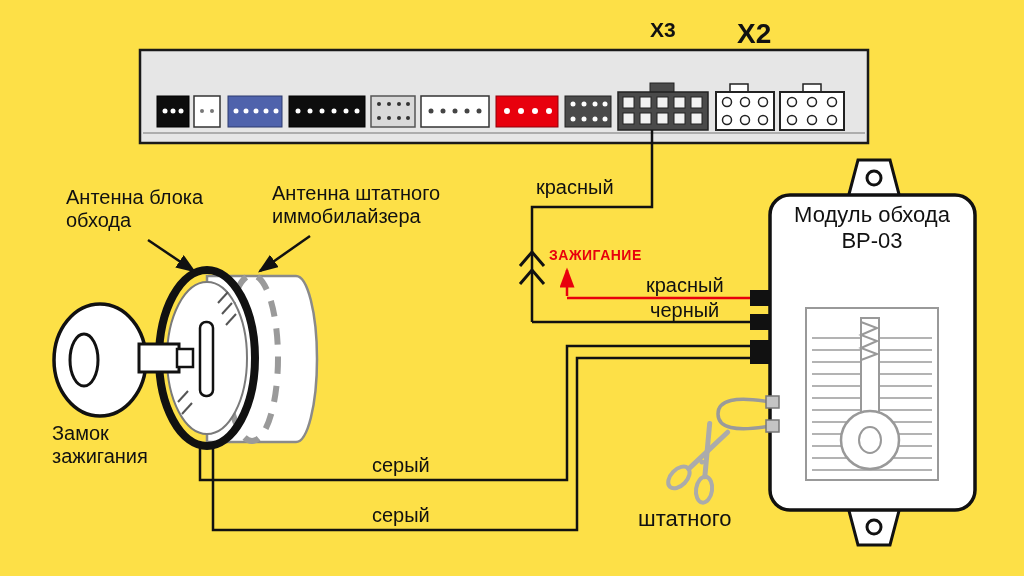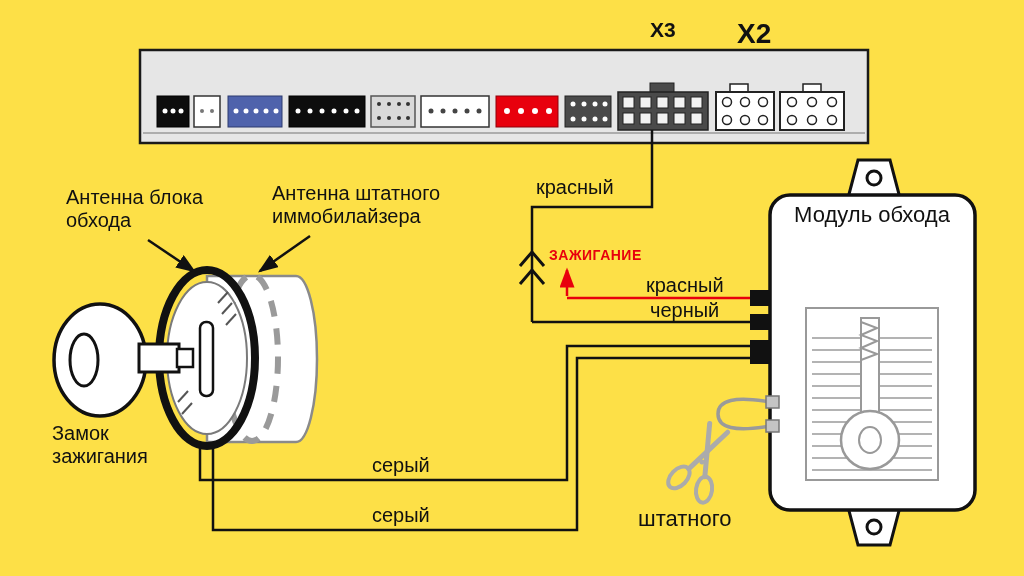--- a/index.html
+++ b/index.html
@@ -235,15 +235,16 @@
   <div class="lbl" style="left:536px;top:176px;">красный</div>
   <div class="lbl red" style="left:543px;top:247px;">ЗАЖИГАНИЕ</div>
   <div class="lbl" style="left:646px;top:274px;">красный</div>
   <div class="lbl" style="left:650px;top:299px;">черный</div>
   <div class="lbl" style="left:372px;top:454px;">серый</div>
   <div class="lbl" style="left:372px;top:504px;">серый</div>
   <div class="lbl" style="left:638px;top:506px;font-size:22px;">штатного</div>
 
   <div class="module-title">
     <div>Модуль обхода</div>
+    <div>ВР-03</div>
   </div>
 
 </div>
 
 </body></html>

